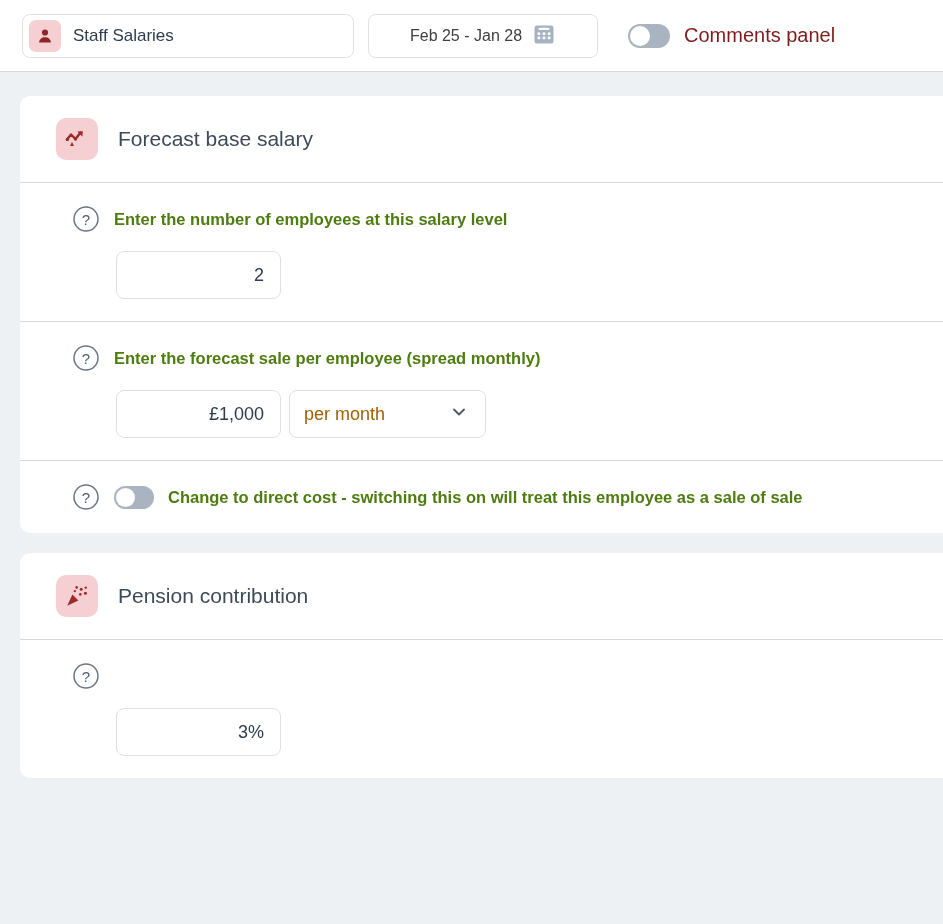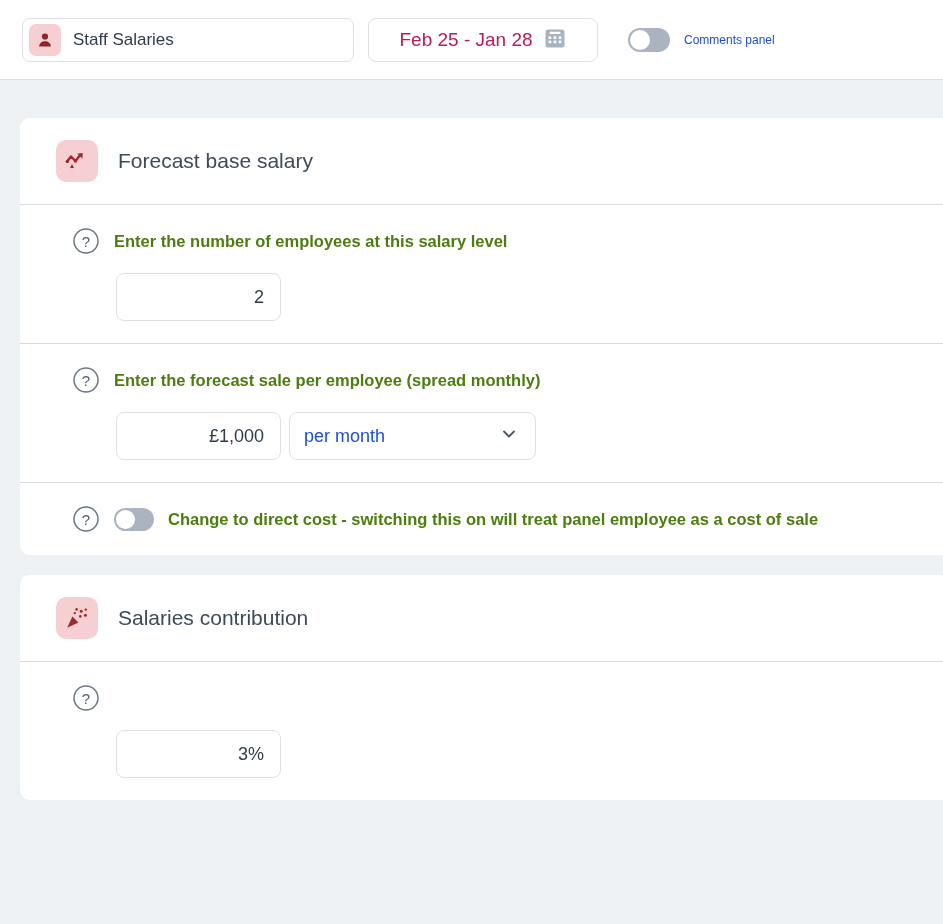--- a/index.html
+++ b/index.html
@@ -9,21 +9,21 @@
     width: 943px;
     height: 924px;
     overflow: hidden;
     background: #eef1f4;
     font-family: "Liberation Sans", sans-serif;
   }
 
   
   .topbar {
     position: relative;
-    height: 80px;
+    height: 72px;
     background: #ffffff;
     border-bottom: 1px solid #d6dbe0;
     display: flex;
     align-items: center;
     padding: 0 0 0 22px;
     gap: 14px;
   }
 
   .entity-pill {
     display: flex;
@@ -58,22 +58,22 @@
     align-items: center;
     justify-content: center;
     height: 44px;
     width: 230px;
     background: #ffffff;
     border: 1px solid #dde1e6;
     border-radius: 8px;
     gap: 10px;
   }
   .date-label {
-    font-size: 19px;
-    color: #be185d;
+    font-size: 16px;
+    color: #404040;
     white-space: nowrap;
   }
 
   .toggle-group {
     display: flex;
     align-items: center;
     gap: 14px;
     margin-left: 16px;
   }
   .switch {
@@ -89,28 +89,28 @@
     top: 2px;
     left: 2px;
     width: 20px;
     height: 20px;
     border-radius: 50%;
     background: #ffffff;
   }
   .switch.small { width: 40px; height: 23px; border-radius: 12px; }
   .switch.small .knob { width: 19px; height: 19px; }
   .switch-text {
-    font-size: 12px;
-    color: #1d4ed8;
+    font-size: 20px;
+    color: #7f1d1d;
     white-space: nowrap;
   }
 
   
   .content {
-    padding: 38px 0 0 20px;
+    padding: 24px 0 0 20px;
   }
 
   .card {
     background: #ffffff;
     border-radius: 10px;
     width: 1000px;           
     margin-bottom: 20px;
     overflow: hidden;
   }
 
@@ -178,31 +178,31 @@
     background: #ffffff;
     display: flex;
     align-items: center;
     justify-content: flex-end;
     padding-right: 16px;
     font-size: 18px;
     color: #2e3d4d;
   }
 
   .select-input {
-    width: 247px;
+    width: 197px;
     height: 48px;
     border: 1px solid #dde1e6;
     border-radius: 8px;
     background: #ffffff;
     display: flex;
     align-items: center;
     justify-content: space-between;
     padding: 0 16px 0 14px;
     font-size: 18px;
-    color: #1d4ed8;
+    color: #a16207;
   }
 
   .inline-toggle-line {
     display: flex;
     align-items: center;
     gap: 14px;
     padding-left: 52px;
   }
   .inline-toggle-line .field-label { overflow: hidden; }
 </style>
@@ -304,40 +304,40 @@
       <div class="inline-toggle-line">
         <span class="q-icon">
           <svg width="28" height="28" viewBox="0 0 28 28" aria-hidden="true">
             <circle cx="14" cy="14" r="12" fill="none" stroke="#6b7784" stroke-width="1.5"></circle>
             <text x="14" y="19.5" text-anchor="middle" font-size="15" font-family="Liberation Sans, sans-serif" fill="#50606f">?</text>
           </svg>
         </span>
         <span class="switch small">
           <span class="knob"></span>
         </span>
-        <span class="field-label">Change to direct cost - switching this on will treat panel employee as a cost of sale</span>
+        <span class="field-label">Change to direct cost - switching this on will treat this employee as a sale of sale</span>
       </div>
     </div>
   </div>
 
   <div class="card">
 
     <div class="card-header">
       <span class="card-icon">
         <svg width="26" height="26" viewBox="0 0 26 26" aria-hidden="true">
           <path d="M3.2 22.8 L8.4 11.6 L14.4 17.6 Z" fill="#9e2b2b"></path>
           <circle cx="17.2" cy="6.2" r="1.5" fill="#9e2b2b"></circle>
           <circle cx="21.4" cy="10.2" r="1.5" fill="#9e2b2b"></circle>
           <circle cx="12.6" cy="4.4" r="1.3" fill="#9e2b2b"></circle>
           <circle cx="21.8" cy="4.6" r="1.2" fill="#9e2b2b"></circle>
           <circle cx="16.3" cy="11.4" r="1.3" fill="#9e2b2b"></circle>
           <circle cx="10.8" cy="8.1" r="1.2" fill="#9e2b2b"></circle>
         </svg>
       </span>
-      <span class="card-title">Salaries contribution</span>
+      <span class="card-title">Pension contribution</span>
     </div>
 
     <div class="field-row">
       <div class="field-label-line">
         <span class="q-icon">
           <svg width="28" height="28" viewBox="0 0 28 28" aria-hidden="true">
             <circle cx="14" cy="14" r="12" fill="none" stroke="#6b7784" stroke-width="1.5"></circle>
             <text x="14" y="19.5" text-anchor="middle" font-size="15" font-family="Liberation Sans, sans-serif" fill="#50606f">?</text>
           </svg>
         </span>

